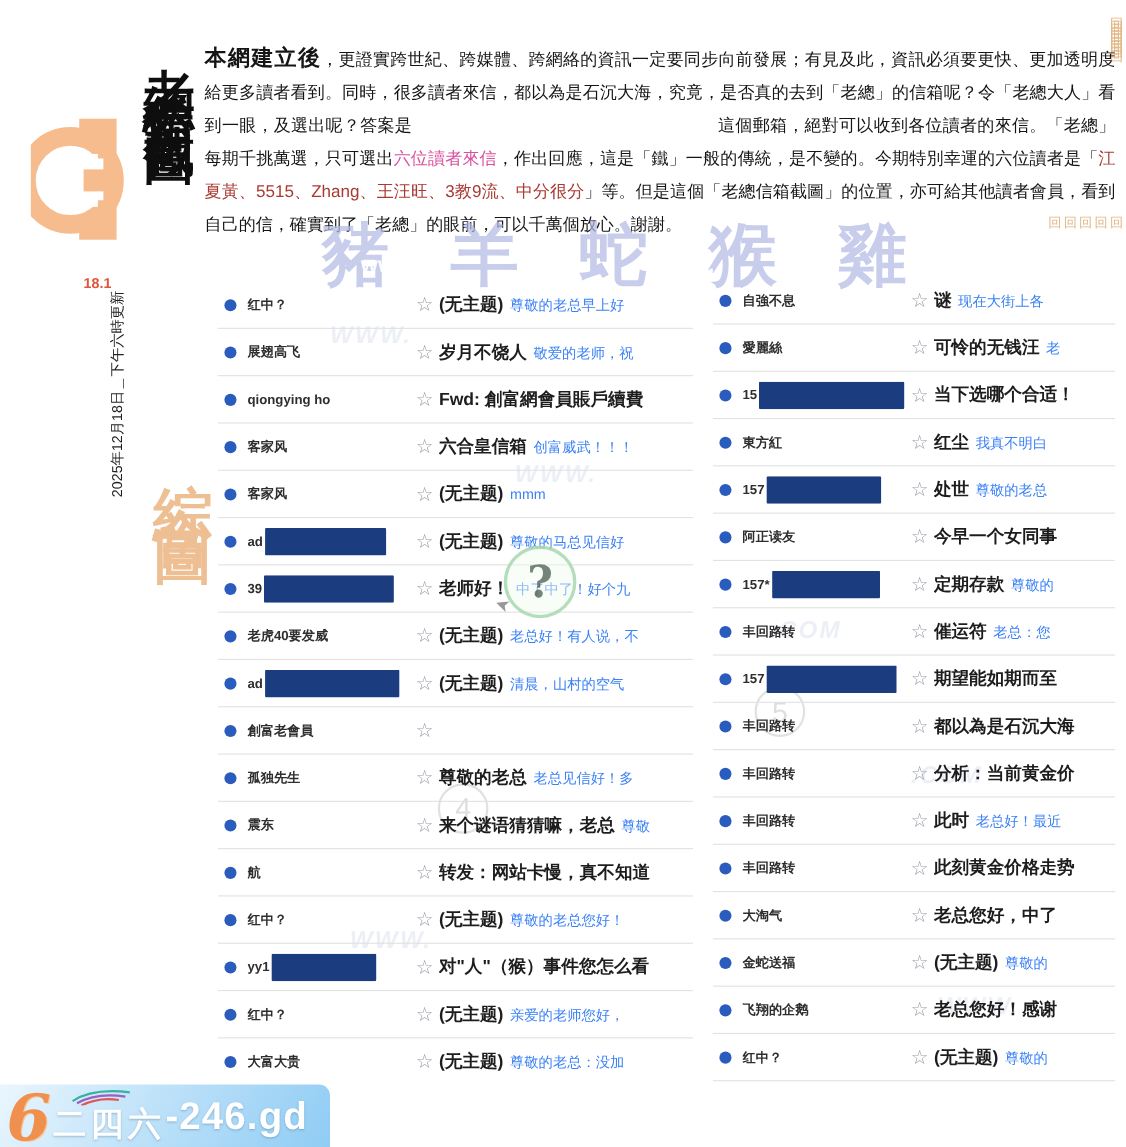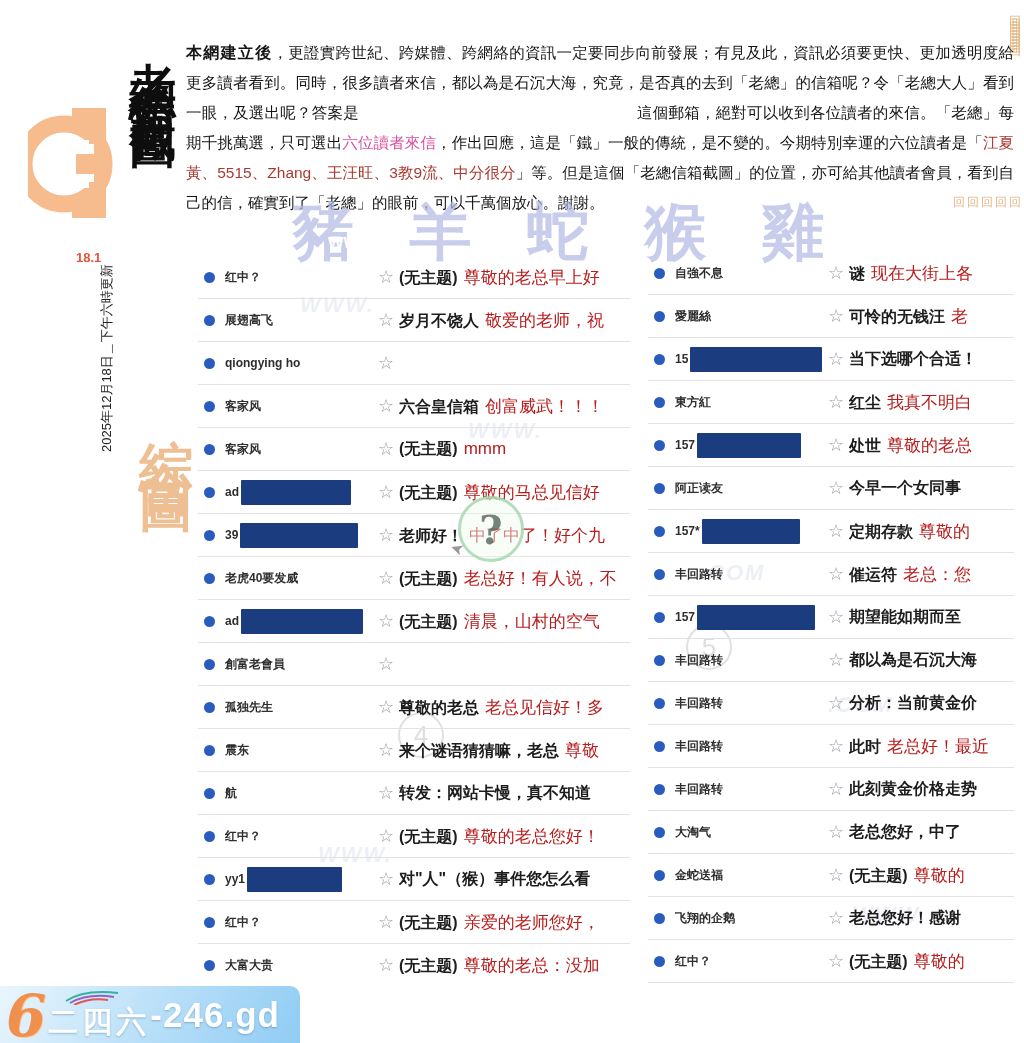--- a/index.html
+++ b/index.html
@@ -17,21 +17,21 @@
            transform-origin:0 0;white-space:nowrap;font-size:13px;color:#222;}
 
   
   .seal{position:absolute;left:28px;top:102px;}
   .seal-num{position:absolute;left:46px;top:148px;font-size:13px;font-weight:bold;
            color:#e4543c;background:rgba(255,255,255,.55);padding:0 2px;border-radius:3px;}
 
   
   .header-text{position:absolute;left:186px;top:22px;width:828px;font-size:15.5px;
            line-height:30px;text-align:justify;color:#151515;}
-  .lead{font-size:16px;font-weight:bold;letter-spacing:1px;margin-top:30px;}
+  .lead{font-size:20px;font-weight:bold;letter-spacing:1px;margin-top:30px;}
   .gap{display:inline-block;width:278px;height:1px;}
   .hl-pink{color:#d9519e;}
   .hl-red{color:#a93a32;}
 
   
   .meander-v{position:absolute;right:1px;top:6px;writing-mode:vertical-rl;font-size:12px;
            letter-spacing:3px;color:#ddab72;opacity:.85;}
   .meander-h{position:absolute;right:1px;top:194px;font-size:12px;letter-spacing:2px;
            color:#ddab72;opacity:.85;}
   .zodiac{position:absolute;left:292px;top:190px;width:532px;display:flex;
@@ -56,21 +56,21 @@
   .col-right{left:648px;top:252px;width:366px;height:740px;}
   .mail-row{height:42px;display:flex;align-items:center;border-bottom:1px solid #e2e2e2;
            background:transparent;}
   .dot{flex:0 0 11px;width:11px;height:11px;border-radius:50%;background:#2a5cbe;margin:0 10px 0 6px;}
   .sender{flex:0 0 148px;width:148px;overflow:hidden;white-space:nowrap;font-weight:bold;
            font-size:12px;color:#2e2e2e;display:flex;align-items:center;}
   .redact{display:inline-block;height:25px;background:#1c3c80;margin-left:2px;border-radius:1px;}
   .star{flex:0 0 26px;font-size:18px;color:#9aa0a8;text-align:center;cursor:pointer;}
   .subj{flex:1;overflow:hidden;white-space:nowrap;font-size:16px;}
   .subj .sb{font-weight:bold;color:#1d1d1d;}
-  .subj .sp{font-weight:normal;color:#b91c1c;font-size:17px;margin-left:6px;}
+  .subj .sp{font-weight:normal;color:#3b82f6;font-size:13px;margin-left:6px;}
 
   
   .site-logo{position:absolute;left:0;top:986px;width:300px;height:57px;z-index:4;
            background:linear-gradient(120deg,#eaf6fe 0%,#bfe2f9 45%,#8fccf4 100%);
            border-top-right-radius:10px;display:flex;align-items:center;}
   .logo-six{font-family:"DejaVu Serif",serif;font-style:italic;font-weight:900;
            font-size:58px;line-height:50px;color:#f0904e;margin:2px 2px 0 6px;
            text-shadow:1px 1px 0 #f8c9a0;}
   .logo-cn{font-family:"DejaVu Serif",serif;font-weight:900;font-size:30px;color:#fff;
            letter-spacing:4px;text-shadow:0 1px 2px rgba(40,90,130,.35);margin-top:16px;}
@@ -138,20 +138,21 @@
       <div class="mail-row">
         <span class="dot"></span>
         <span class="sender">展翅高飞</span>
         <span class="star">☆</span>
         <span class="subj"><span class="sb">岁月不饶人</span><span class="sp">敬爱的老师，祝</span></span>
       </div>
       <div class="mail-row">
         <span class="dot"></span>
         <span class="sender">qiongying ho</span>
         <span class="star">☆</span>
+        <span class="subj"><span class="sb">Fwd: 創富網會員賬戶續費</span></span>
       </div>
       <div class="mail-row">
         <span class="dot"></span>
         <span class="sender">客家风</span>
         <span class="star">☆</span>
         <span class="subj"><span class="sb">六合皇信箱</span><span class="sp">创富威武！！！</span></span>
       </div>
       <div class="mail-row">
         <span class="dot"></span>
         <span class="sender">客家风</span>

